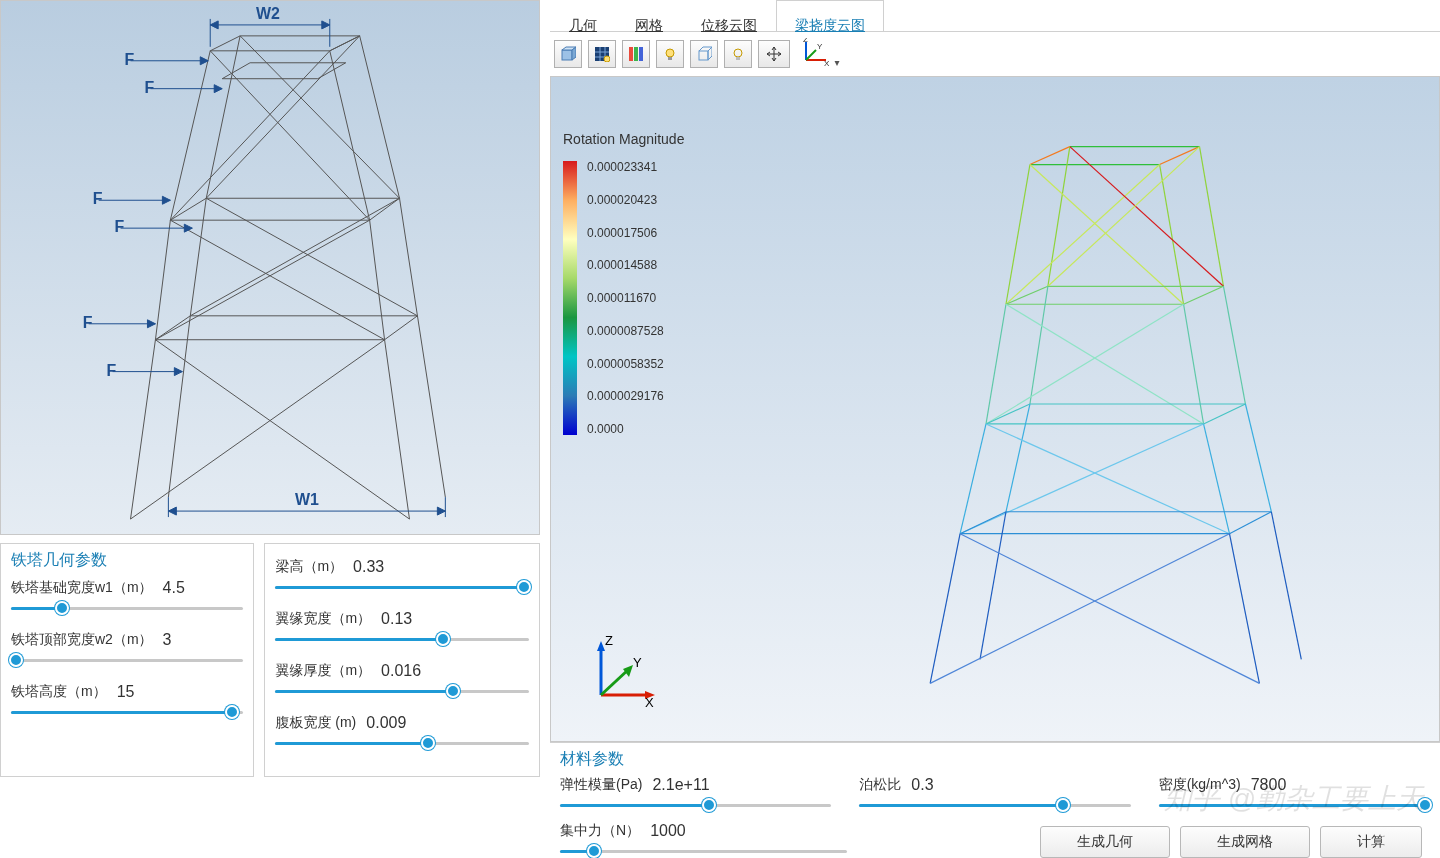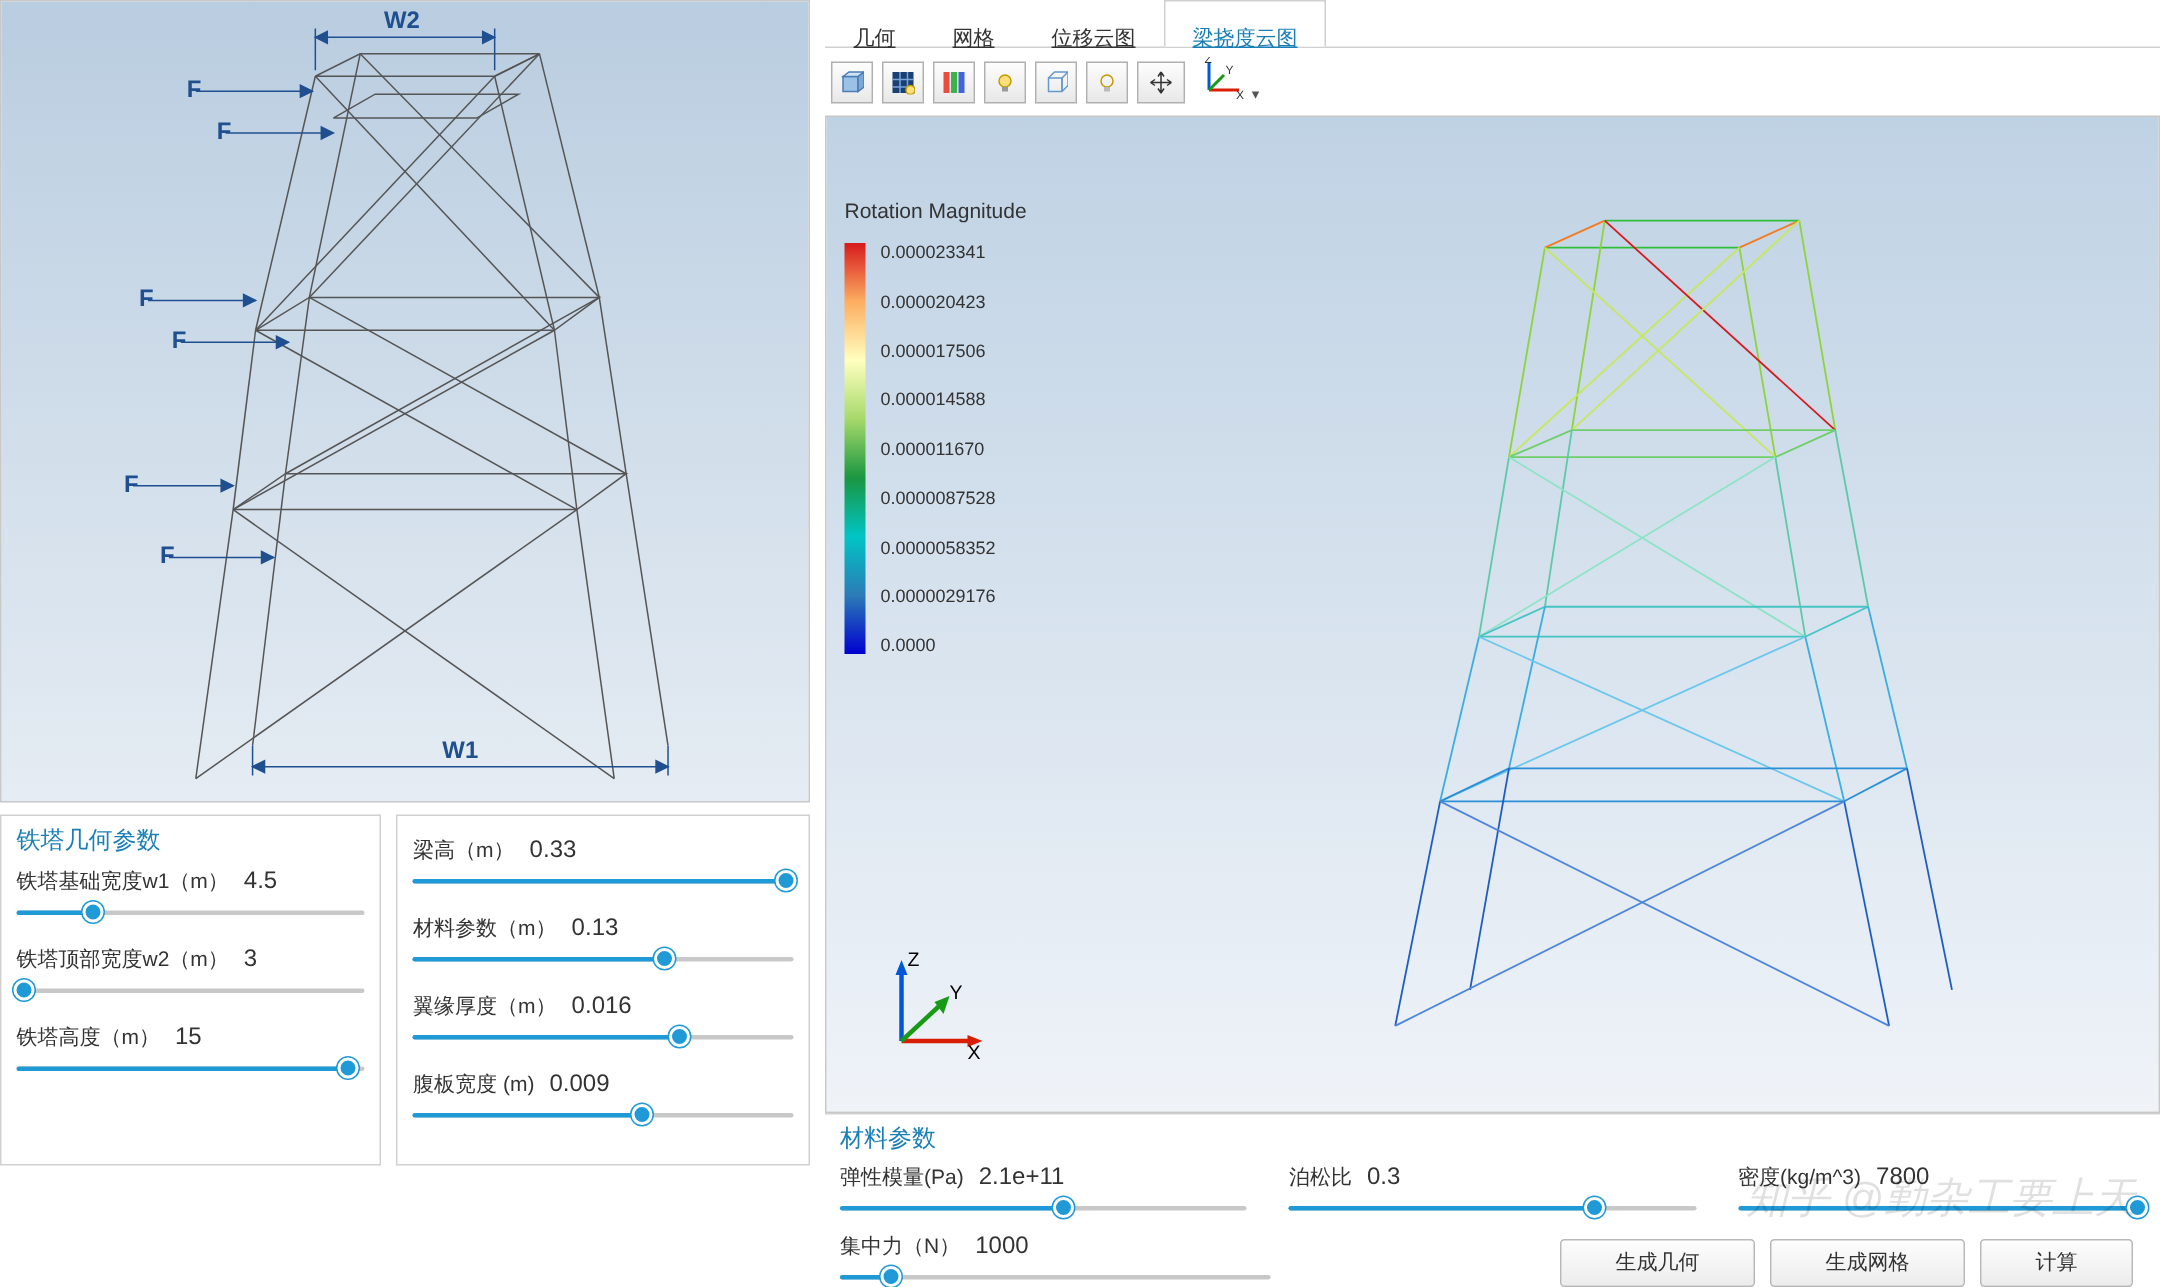--- a/index.html
+++ b/index.html
@@ -185,21 +185,21 @@
               <span class="val">0.33</span>
             </div>
           <div class="slider">
               <div class="track"></div>
               <div class="fill" style="width:98%"></div>
               <div class="thumb" style="left:98%"></div>
             </div>
         </div>
         <div class="param-block">
           <div class="param-line">
-              <span>材料参数（m）</span>
+              <span>翼缘宽度（m）</span>
               <span class="val">0.13</span>
             </div>
           <div class="slider">
               <div class="track"></div>
               <div class="fill" style="width:66%"></div>
               <div class="thumb" style="left:66%"></div>
             </div>
         </div>
         <div class="param-block">
           <div class="param-line">

